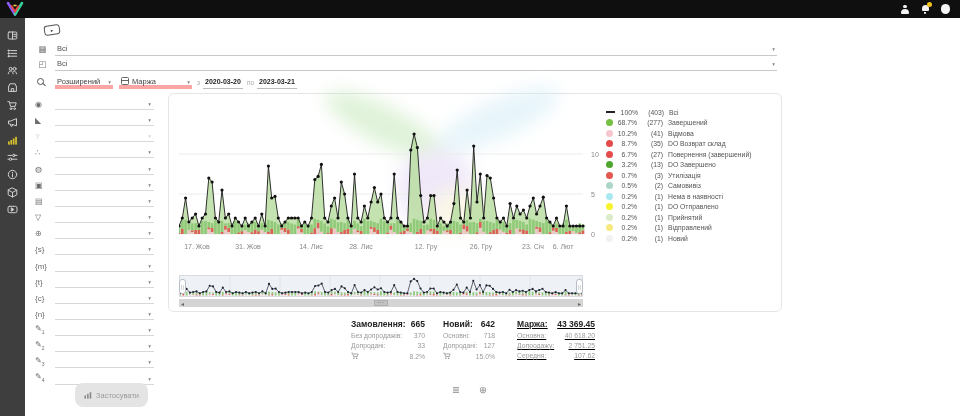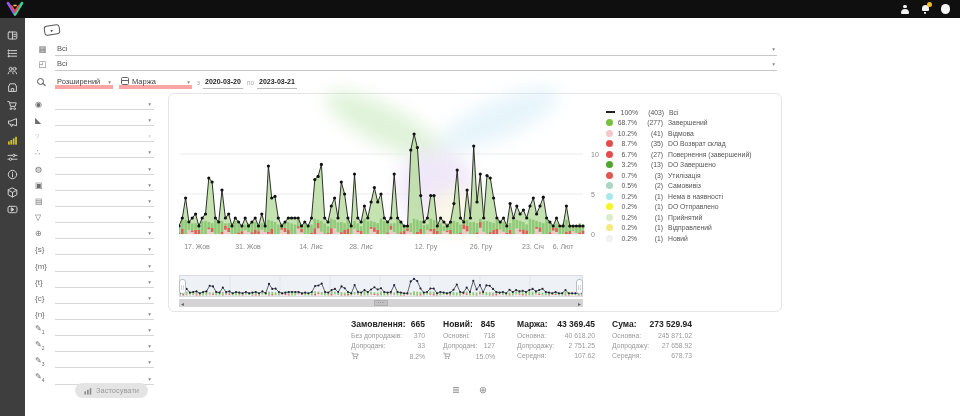--- a/index.html
+++ b/index.html
@@ -43,21 +43,21 @@
 
   
   .fpanel{position:absolute;left:30px;top:96px;width:124px;}
   .f-row{position:absolute;left:0;width:124px;height:14px;display:flex;align-items:flex-end;}
   .f-ico{width:25px;font-size:8px;color:#6d6d6d;text-align:left;padding-left:5px;line-height:10px;}
   .f-ico sub{font-size:5px;}
   .f-ico.help{color:#ccc;}
   .f-dd{flex:1;height:12px;border-bottom:1px solid #d8d8d8;position:relative;}
   .f-dd .caret{position:absolute;right:3px;top:3px;}
   .f-row.disabled .caret{color:#d5d5d5;}
-  .apply-btn{position:absolute;left:75px;top:383px;height:15px;padding:0 9px;border-radius:8px;background:#e4e4e4;
+  .apply-btn{position:absolute;left:75px;top:383px;height:24px;padding:0 9px;border-radius:8px;background:#e4e4e4;
     color:#9a9a9a;font-size:7.5px;display:flex;align-items:center;gap:4px;border:none;}
 
   
   .card{position:absolute;left:168px;top:93px;width:614px;height:219px;background:#fff;
     border:1px solid #e5e5e5;border-radius:6px;}
   .wm{position:absolute;left:120px;top:0;width:300px;height:160px;filter:blur(9px);opacity:.45;pointer-events:none;}
   .wm i{position:absolute;border-radius:50%;}
   .wm .g{left:30px;top:12px;width:130px;height:38px;background:#b9e3ab;transform:rotate(27deg);}
   .wm .c{right:25px;top:6px;width:130px;height:38px;background:#c9e8f4;transform:rotate(-24deg);}
   .wm .p{left:108px;top:55px;width:78px;height:78px;background:#ddcdf2;}
@@ -77,21 +77,21 @@
     color:#9aa0a8;font-size:5px;line-height:14px;text-align:center;letter-spacing:.5px;}
   .sbar{position:absolute;left:10px;top:205px;width:404px;height:8px;background:#d4d4d4;display:flex;
     align-items:center;justify-content:space-between;font-size:6px;color:#666;padding:0 2px;}
   .sgrip{width:14px;height:6px;background:#c2c2c2;border:1px solid #b0b0b0;font-size:4px;color:#888;
     line-height:4px;text-align:center;letter-spacing:1px;}
 
   
   .summary{position:absolute;left:307px;top:319px;display:flex;margin-left:44px;}
   .sum-col{width:74px;}
   .sum-col.c1{width:52px;margin-left:18px;}
-  .sum-col.c2{width:78px;margin-left:22px;}
+  .sum-col.c2{width:78px;margin-left:22px;text-decoration:underline;}
   .sum-col.c3{width:80px;margin-left:17px;}
   .sum-head{display:flex;justify-content:space-between;font-size:8.5px;font-weight:bold;color:#222;}
   .sum-row{display:flex;justify-content:space-between;font-size:6.8px;color:#9a9a9a;margin-top:3px;align-items:center;}
   .sum-row .sk{white-space:nowrap;display:flex;align-items:center;gap:2px;}
 
   .foot-icons{position:absolute;left:452px;top:384px;display:flex;gap:19px;color:#888;font-size:9.5px;}
 </style>
 </head>
 <body>
 
@@ -1200,21 +1200,21 @@
             <circle cx="3.6" cy="7.3" r="0.9" fill="#888"></circle>
             <circle cx="7" cy="7.3" r="0.9" fill="#888"></circle>
           </svg>
         </span>
         <span class="sv">8.2%</span>
       </div>
     </div>
     <div class="sum-col c1">
       <div class="sum-head">
         <span>Новий:</span>
-        <span>845</span>
+        <span>642</span>
       </div>
       <div class="sum-row">
         <span class="sk">Основні:</span>
         <span class="sv">718</span>
       </div>
       <div class="sum-row">
         <span class="sk">Допродані:</span>
         <span class="sv">127</span>
       </div>
       <div class="sum-row">
@@ -1239,36 +1239,18 @@
       </div>
       <div class="sum-row">
         <span class="sk">Допродажу:</span>
         <span class="sv">2 751.25</span>
       </div>
       <div class="sum-row">
         <span class="sk">Середня:</span>
         <span class="sv">107.62</span>
       </div>
     </div>
-    <div class="sum-col c3">
-      <div class="sum-head">
-        <span>Сума:</span>
-        <span>273 529.94</span>
-      </div>
-      <div class="sum-row">
-        <span class="sk">Основна:</span>
-        <span class="sv">245 871.02</span>
-      </div>
-      <div class="sum-row">
-        <span class="sk">Допродажу:</span>
-        <span class="sv">27 658.92</span>
-      </div>
-      <div class="sum-row">
-        <span class="sk">Середня:</span>
-        <span class="sv">678.73</span>
-      </div>
-    </div>
   </div>
 
 <div class="foot-icons">
   <span>≣</span>
   <span>⊕</span>
 </div>
 
 </body></html>

